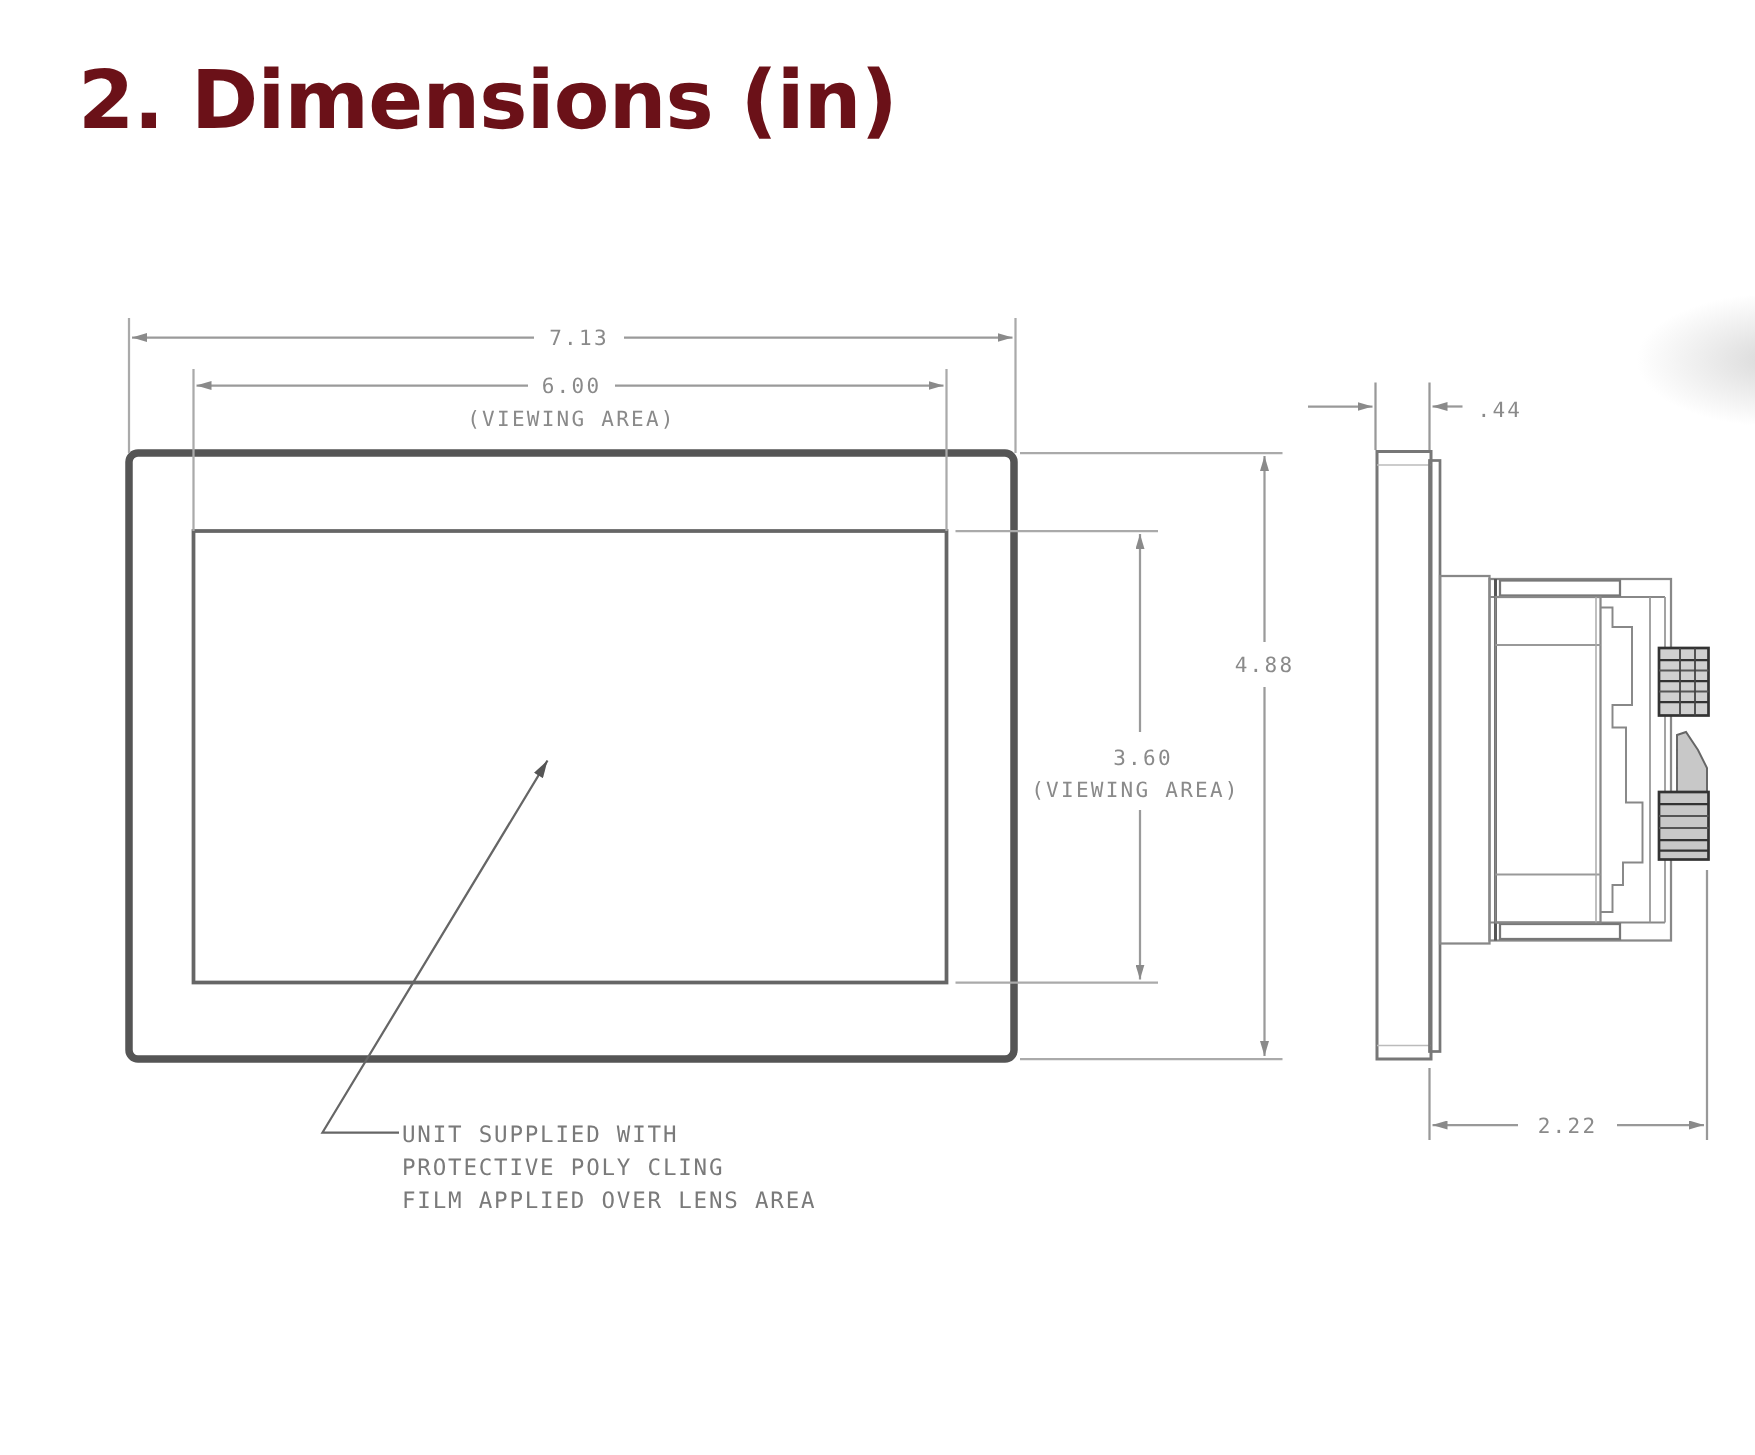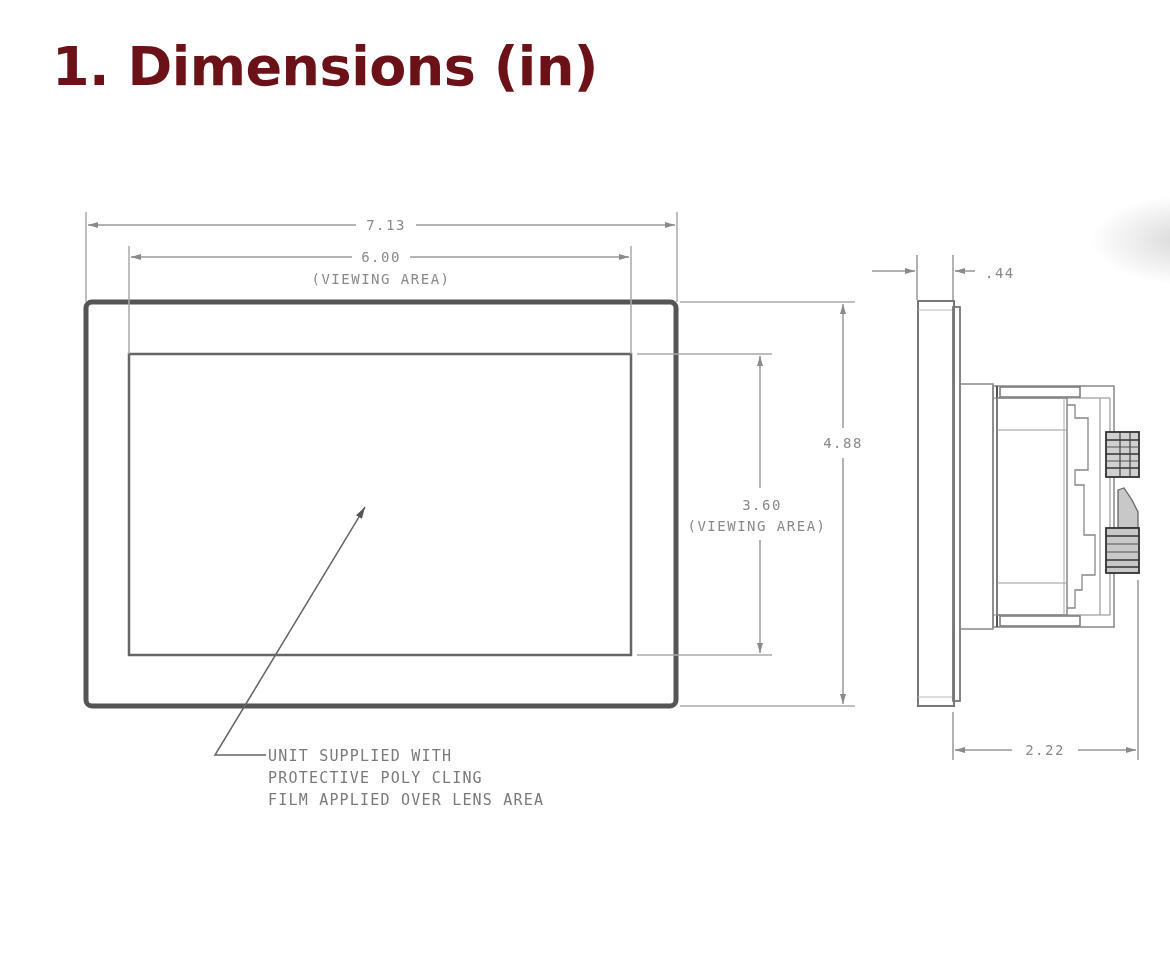--- a/index.html
+++ b/index.html
@@ -51,21 +51,21 @@
       top: 195px;
       width: 120px;
       height: 90px;
       border-radius: 50%;
       background: radial-gradient(ellipse at 80% 50%, #d8d8d8 0%, #ececec 35%, rgba(255,255,255,0) 70%);
     }
   </style>
 </head>
 <body>
 
-<h1 class="title">1. Dimensions (in)</h1>
+<h1 class="title">2. Dimensions (in)</h1>
 
 <div class="glare"></div>
 
 <svg class="drawing" viewBox="0 0 1170 970" xmlns="http://www.w3.org/2000/svg">
   <defs>
     <marker id="arr" viewBox="0 0 10 6" refX="10" refY="3" markerWidth="10" markerHeight="6" orient="auto-start-reverse" markerUnits="userSpaceOnUse">
       <path d="M0,0 L10,3 L0,6 z" fill="#8a8a8a"></path>
     </marker>
     <marker id="arrDark" viewBox="0 0 10 6" refX="10" refY="3" markerWidth="12" markerHeight="7" orient="auto" markerUnits="userSpaceOnUse">
       <path d="M0,0 L10,3 L0,6 z" fill="#555"></path>

